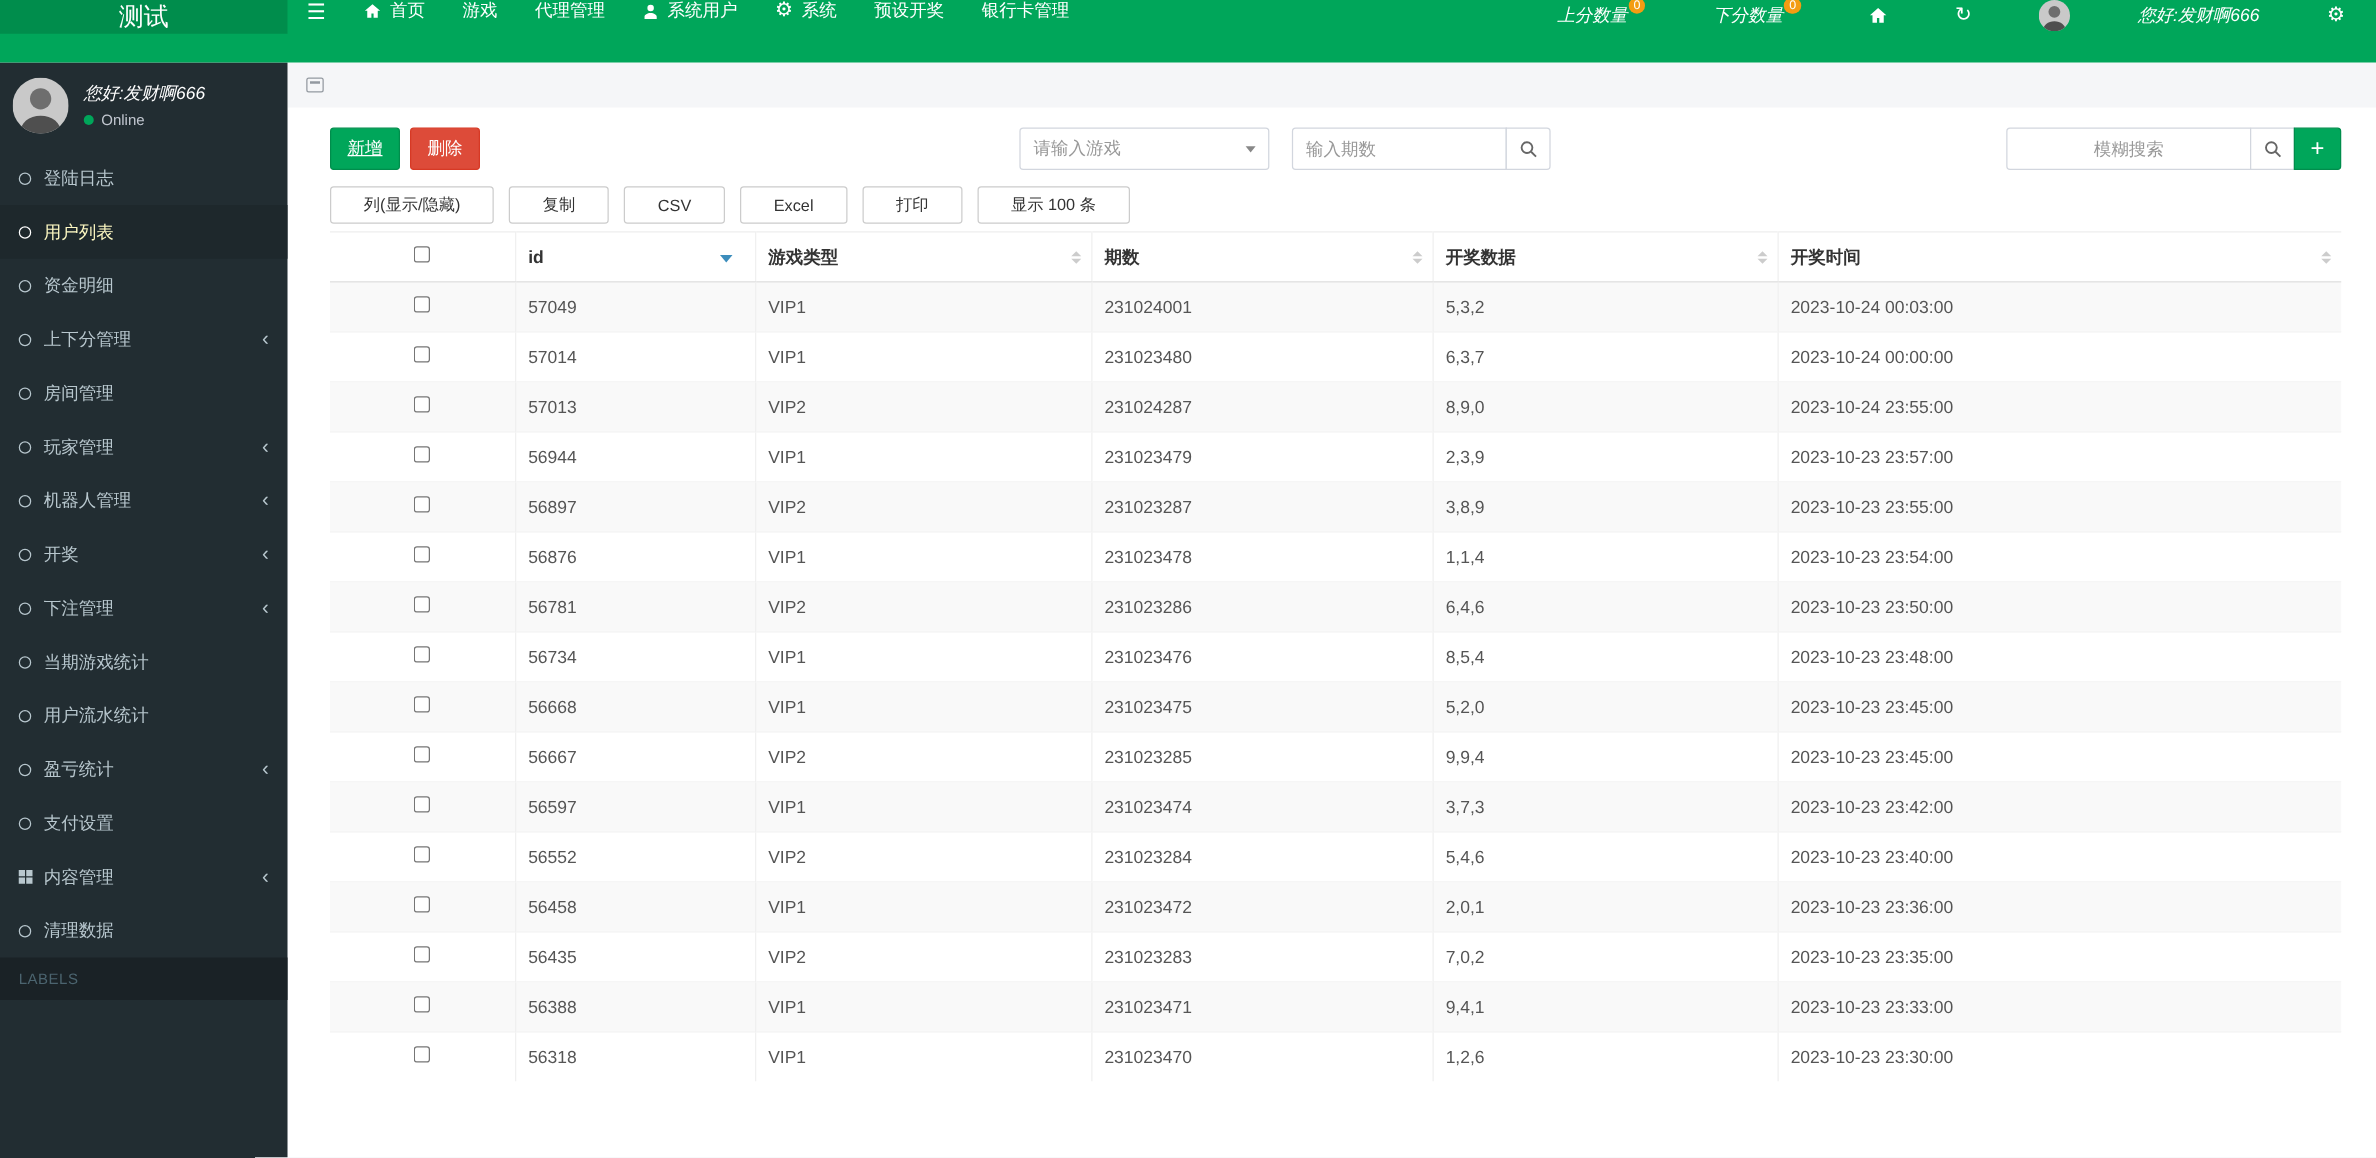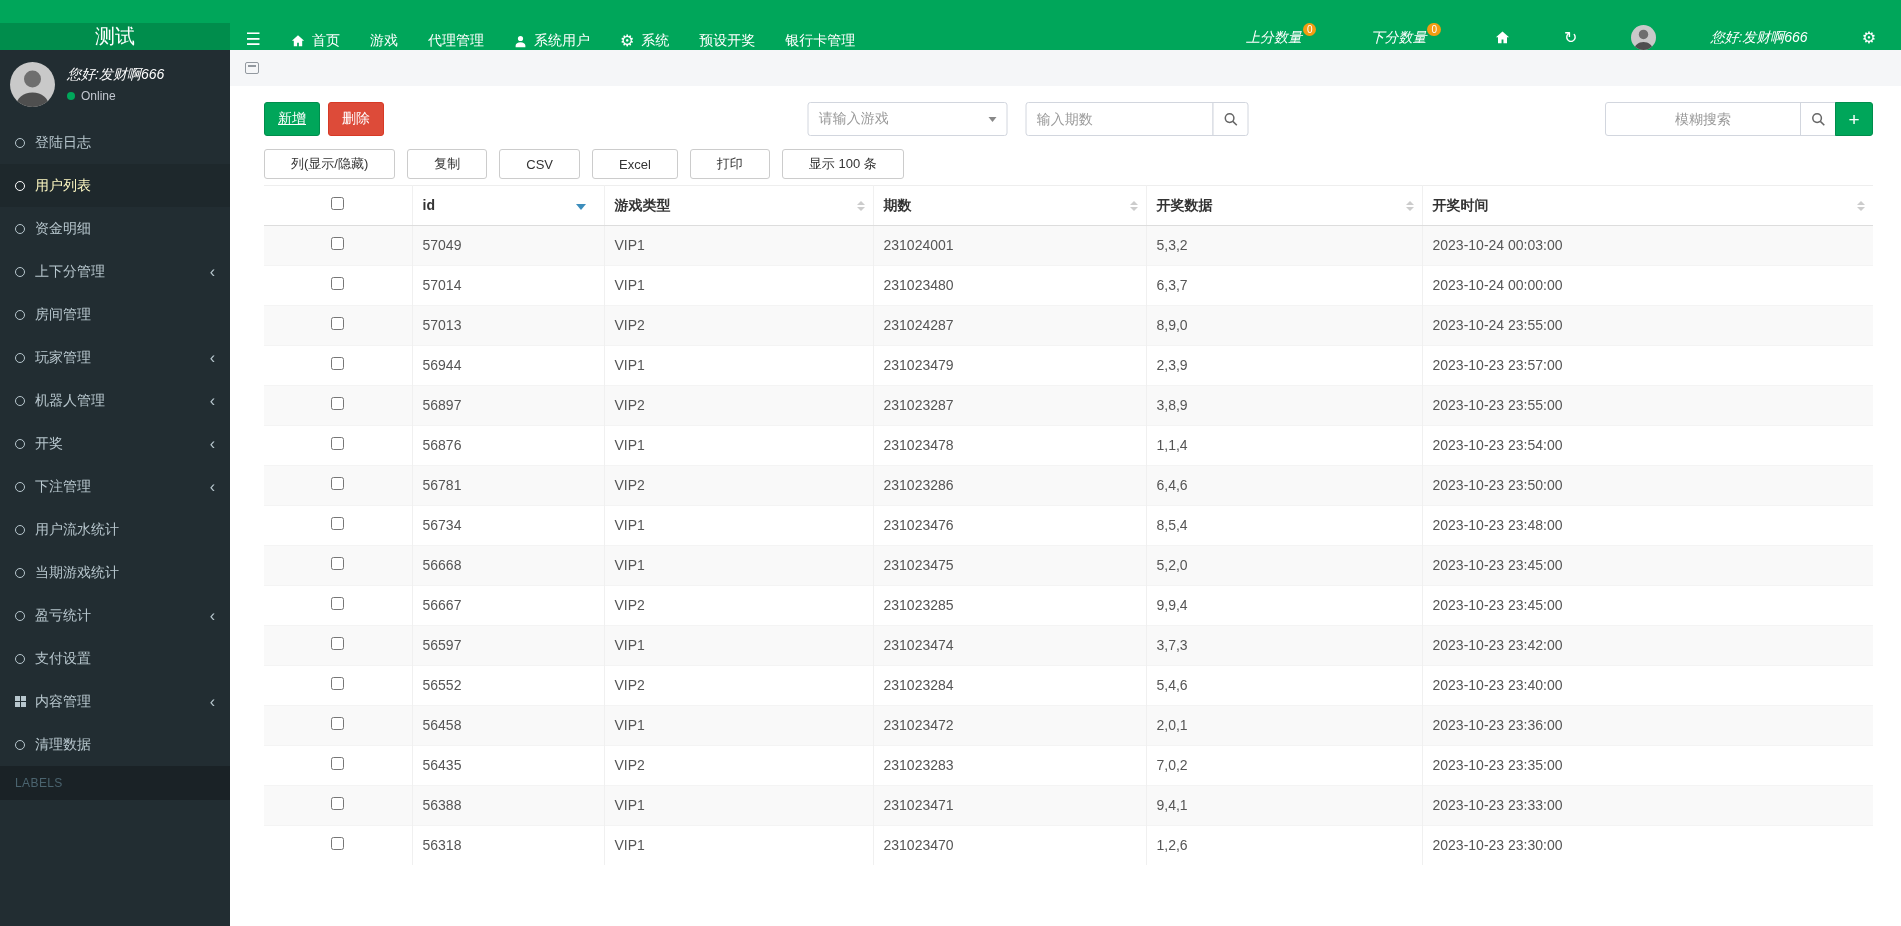--- a/index.html
+++ b/index.html
@@ -7,21 +7,21 @@
   body {
     font-family: "Liberation Sans","DejaVu Sans",sans-serif;
     font-size: 14px;
     background: #ecf0f5;
     position: relative;
   }
 
   
   .navbar {
     position:absolute; top:0; left:0; right:0; height:50px;
-    background:#00a65a; display:flex; align-items:flex-end; z-index:10;
+    background:#00a65a; display:flex; align-items:flex-start; z-index:10;
   }
   .brand {
     width:230px; background:#008d4c; color:#fff; font-size:20px;
     display:flex; align-items:center; justify-content:center; cursor:pointer; flex:none;
   }
   .hamburger {
     width:46px; color:#fff; font-size:17px; display:flex; align-items:center; justify-content:center; cursor:pointer;
   }
   .nav-items { display:flex; align-items:stretch; }
   .nav-item {
@@ -81,21 +81,21 @@
   .btn.red { background:#dd4b39; border-color:#d73925; }
 
   .center-group { position:absolute; left:47.5%; transform:translateX(-50%); display:flex; align-items:center; gap:18px; }
   .select {
     width:200px; height:34px; border:1px solid #d2d6de; border-radius:3px; background:#fff;
     display:flex; align-items:center; justify-content:space-between; padding:0 10px; color:#999; cursor:pointer; font-size:14px;
   }
   .select-caret { width:0; height:0; border-left:4px solid transparent; border-right:4px solid transparent; border-top:5px solid #888; }
   .input-group { display:flex; }
   .input-group input {
-    width:188px; height:34px; border:1px solid #d2d6de; border-radius:3px 0 0 3px;
+    width:172px; height:34px; border:1px solid #d2d6de; border-radius:3px 0 0 3px;
     padding:0 10px; font-size:14px; color:#333; outline:none; font-family:inherit;
   }
   input::placeholder { color:#999; }
   .icon-btn {
     width:36px; height:34px; background:#fff; border:1px solid #d2d6de; margin-left:-1px;
     display:flex; align-items:center; justify-content:center; cursor:pointer; border-radius:0 3px 3px 0;
   }
   .right-group { margin-left:auto; display:flex; }
   .right-group .fuzzy {
     width:196px; height:34px; border:1px solid #d2d6de; border-radius:3px 0 0 3px;
@@ -260,25 +260,25 @@
       <span>开奖</span>
       <span class="chevron">‹</span>
     </li>
     <li>
       <span class="circle-icon"></span>
       <span>下注管理</span>
       <span class="chevron">‹</span>
     </li>
     <li>
       <span class="circle-icon"></span>
+      <span>当期游戏统计</span>
+    </li>
+    <li>
+      <span class="circle-icon"></span>
       <span>用户流水统计</span>
-    </li>
-    <li>
-      <span class="circle-icon"></span>
-      <span>当期游戏统计</span>
     </li>
     <li>
       <span class="circle-icon"></span>
       <span>盈亏统计</span>
       <span class="chevron">‹</span>
     </li>
     <li>
       <span class="circle-icon"></span>
       <span>支付设置</span>
     </li>

